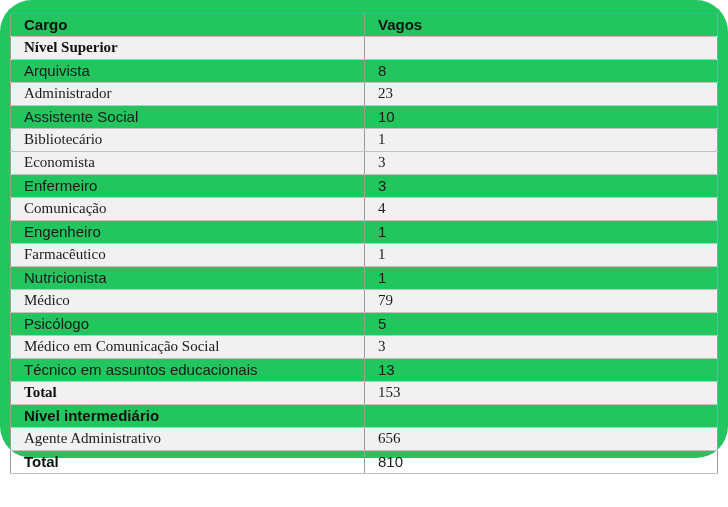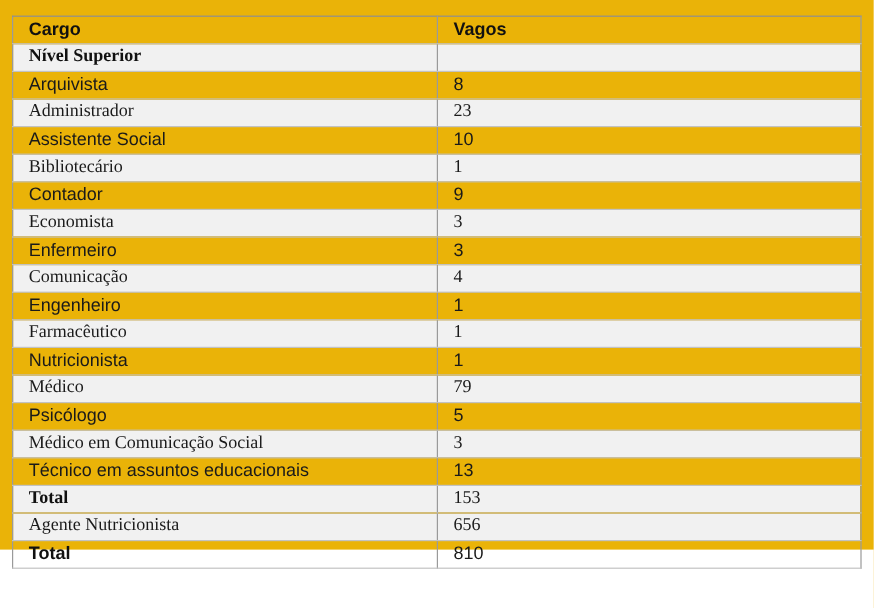--- a/index.html
+++ b/index.html
@@ -11,21 +11,22 @@
     width: 728px;
     height: 507px;
     overflow: hidden;
     font-family: "Liberation Sans", sans-serif;
     color: #1a1a1a;
   }
   .page {
     position: relative;
     width: 728px;
     height: 458px;
-    background: #eab308;
+    background: #22c55e;
+    border-radius: 32px;
   }
   table.grid {
     position: absolute;
     left: 10px;
     top: 13px;
     width: 707px;
     border-collapse: collapse;
     table-layout: fixed;
     font-size: 15px;
     line-height: 1;
@@ -85,24 +86,20 @@
           <td>23</td>
         </tr>
         <tr>
           <td>Assistente Social</td>
           <td>10</td>
         </tr>
         <tr class="striped">
           <td>Bibliotecário</td>
           <td>1</td>
         </tr>
-        <tr>
-          <td>Contador</td>
-          <td>9</td>
-        </tr>
         <tr class="striped">
           <td>Economista</td>
           <td>3</td>
         </tr>
         <tr>
           <td>Enfermeiro</td>
           <td>3</td>
         </tr>
         <tr class="striped">
           <td>Comunicação</td>
@@ -133,22 +130,26 @@
           <td>3</td>
         </tr>
         <tr>
           <td>Técnico em assuntos educacionais</td>
           <td>13</td>
         </tr>
         <tr class="striped bold-label">
           <td>Total</td>
           <td>153</td>
         </tr>
+        <tr class="bold-label">
+          <td>Nível intermediário</td>
+          <td></td>
+        </tr>
         <tr class="striped">
-          <td>Agente Nutricionista</td>
+          <td>Agente Administrativo</td>
           <td>656</td>
         </tr>
         <tr class="bold-label">
           <td>Total</td>
           <td>810</td>
         </tr>
       </tbody>
   </table>
 </div>
 

